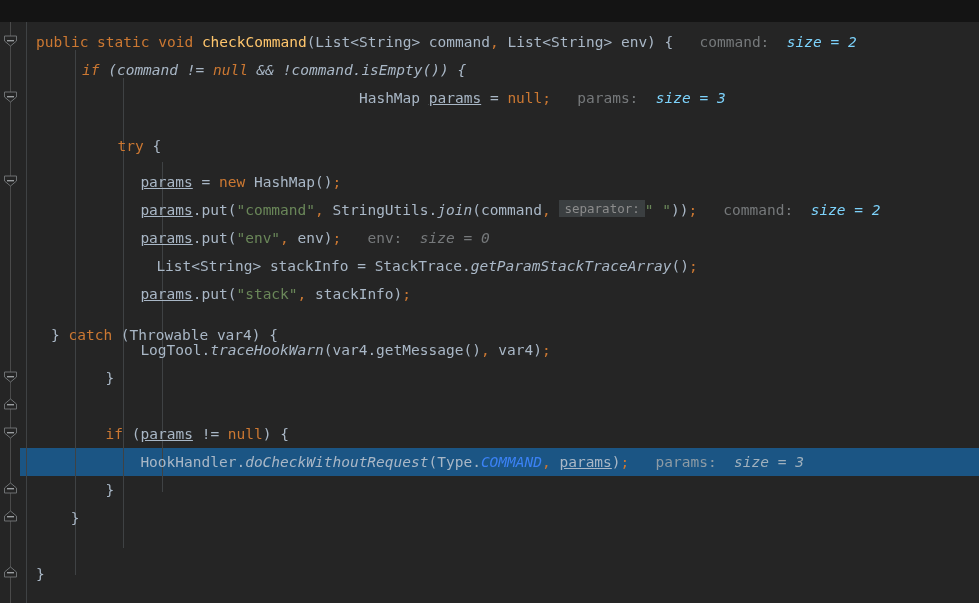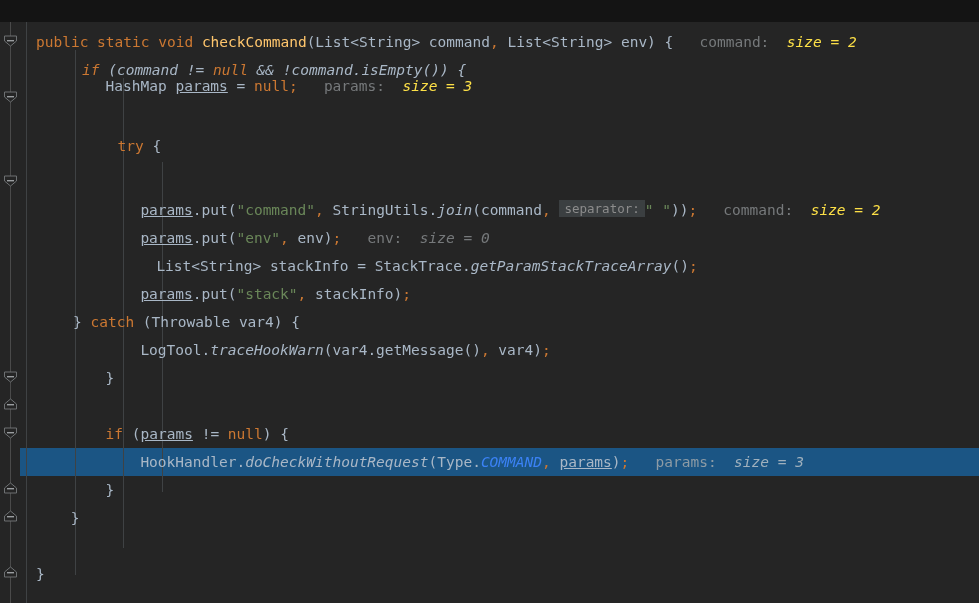--- a/index.html
+++ b/index.html
@@ -122,21 +122,21 @@
   .stat { color: #a9b7c6; font-style: italic; }
   .cnst { color: #3b82f6; font-style: italic; }
   .semi { color: #cc7832; }                    
   .idu  { color: #a9b7c6; text-decoration: underline; } 
 
   
   .hint-name {
     color: #76797b;
   }
   .hint-val {
-    color: #fde047;
+    color: #7dd3fc;
     font-style: italic;
   }
   .hint-val-dim {
     color: #76797b;
     font-style: italic;
   }
   
   .onblue .hint-name { color: #8d9ba5; }
   .onblue .hint-val  { color: #9fb0bd; }
 
@@ -223,28 +223,29 @@
     </div>
 
     <div id="code">
         <div class="indent-guide" style="left: 26px; top: 0px; height: 581px;"></div>
         <div class="indent-guide" style="left: 75px; top: 28px; height: 525px;"></div>
         <div class="indent-guide" style="left: 123px; top: 56px; height: 470px;"></div>
         <div class="indent-guide" style="left: 162px; top: 140px; height: 330px;"></div>
         <div id="exec-highlight" style="top: 426px; background: rgb(27, 85, 132);"></div>
         <div class="line" style="top: 6px;"><span class="txt" style="padding-left: 36px;"><span class="kw">public static void </span><span class="fn">checkCommand</span><span class="def">(List&lt;String&gt; command</span><span class="semi">,</span><span class="def"> List&lt;String&gt; env) {</span><span>   </span><span class="hint-name">command:</span><span>  </span><span class="hint-val">size = 2</span></span></div>
         <div class="line" style="top: 34px;"><span class="txt" style="padding-left: 82px; font-style: italic;"><span class="kw">if</span><span class="def"> (command != </span><span class="kw">null</span><span class="def"> &amp;&amp; !command.isEmpty()) {</span></span></div>
-        <div class="line" style="top: 50px;"><span class="txt" style="padding-left: 105.6px;"><span class="def">HashMap </span><span class="idu">params</span><span class="def"> = </span><span class="kw">null</span><span class="semi">;</span><span>   </span><span class="hint-name">params:</span><span>  </span><span class="hint-val">size = 3</span></span></div>
+        <div class="line" style="top: 62px; text-align: center;"><span class="txt" style="padding-left: 105.6px;"><span class="def">HashMap </span><span class="idu">params</span><span class="def"> = </span><span class="kw">null</span><span class="semi">;</span><span>   </span><span class="hint-name">params:</span><span>  </span><span class="hint-val">size = 3</span></span></div>
         <div class="line" style="top: 90px;"><span class="txt" style="padding-left: 105.6px;"></span></div>
         <div class="line" style="top: 110px; padding-left: 12px;"><span class="txt" style="padding-left: 105.6px;"><span class="kw">try</span><span class="def"> {</span></span></div>
+        <div class="line" style="top: 146px;"><span class="txt" style="padding-left: 140.4px;"><span class="idu">params</span><span class="def"> = </span><span class="kw">new</span><span class="def"> HashMap()</span><span class="semi">;</span></span></div>
         <div class="line" style="top: 174px;"><span class="txt" style="padding-left: 140.4px;"><span class="idu">params</span><span class="def">.put(</span><span class="str">"command"</span><span class="semi">,</span><span class="def"> StringUtils.</span><span class="stat">join</span><span class="def">(command</span><span class="semi">,</span><span class="def"> </span><span class="inlay">separator:</span><span class="str">" "</span><span class="def">))</span><span class="semi">;</span><span>   </span><span class="hint-name">command:</span><span>  </span><span class="hint-val">size = 2</span></span></div>
         <div class="line" style="top: 202px;"><span class="txt" style="padding-left: 140.4px;"><span class="idu">params</span><span class="def">.put(</span><span class="str">"env"</span><span class="semi">,</span><span class="def"> env)</span><span class="semi">;</span><span>   </span><span class="hint-name">env:</span><span>  </span><span class="hint-val-dim">size = 0</span></span></div>
         <div class="line" style="top: 230px; padding-left: 16px;"><span class="txt" style="padding-left: 140.4px;"><span class="def">List&lt;String&gt; stackInfo = StackTrace.</span><span class="stat">getParamStackTraceArray</span><span class="def">()</span><span class="semi">;</span></span></div>
         <div class="line" style="top: 258px;"><span class="txt" style="padding-left: 140.4px;"><span class="idu">params</span><span class="def">.put(</span><span class="str">"stack"</span><span class="semi">,</span><span class="def"> stackInfo)</span><span class="semi">;</span></span></div>
-        <div class="line" style="top: 286px;"><span class="txt" style="padding-left: 73px;"><span class="def">} </span><span class="kw">catch</span><span class="def"> (Throwable var4) {</span></span></div>
+        <div class="line" style="top: 286px;"><span class="txt" style="padding-left: 51px; margin-top: 13px;"><span class="def">} </span><span class="kw">catch</span><span class="def"> (Throwable var4) {</span></span></div>
         <div class="line" style="top: 314px;"><span class="txt" style="padding-left: 140.4px;"><span class="def">LogTool.</span><span class="stat">traceHookWarn</span><span class="def">(var4.getMessage()</span><span class="semi">,</span><span class="def"> var4)</span><span class="semi">;</span></span></div>
         <div class="line" style="top: 342px;"><span class="txt" style="padding-left: 105.6px;"><span class="def">}</span></span></div>
         <div class="line" style="top: 370px;"><span class="txt" style="padding-left: 105.6px;"></span></div>
         <div class="line" style="top: 398px;"><span class="txt" style="padding-left: 105.6px;"><span class="kw">if</span><span class="def"> (</span><span class="idu">params</span><span class="def"> != </span><span class="kw">null</span><span class="def">) {</span></span></div>
         <div class="line onblue" style="top: 426px;"><span class="txt" style="padding-left: 140.4px;"><span class="def">HookHandler.</span><span class="stat">doCheckWithoutRequest</span><span class="def">(Type.</span><span class="cnst">COMMAND</span><span class="semi">,</span><span class="def"> </span><span class="idu">params</span><span class="def">)</span><span class="semi">;</span><span>   </span><span class="hint-name">params:</span><span>  </span><span class="hint-val">size = 3</span></span></div>
         <div class="line" style="top: 454px;"><span class="txt" style="padding-left: 105.6px;"><span class="def">}</span></span></div>
         <div class="line" style="top: 482px;"><span class="txt" style="padding-left: 70.8px;"><span class="def">}</span></span></div>
         <div class="line" style="top: 510px;"><span class="txt" style="padding-left: 70.8px;"></span></div>
         <div class="line" style="top: 538px;"><span class="txt" style="padding-left: 36px;"><span class="def">}</span></span></div>
       </div>

